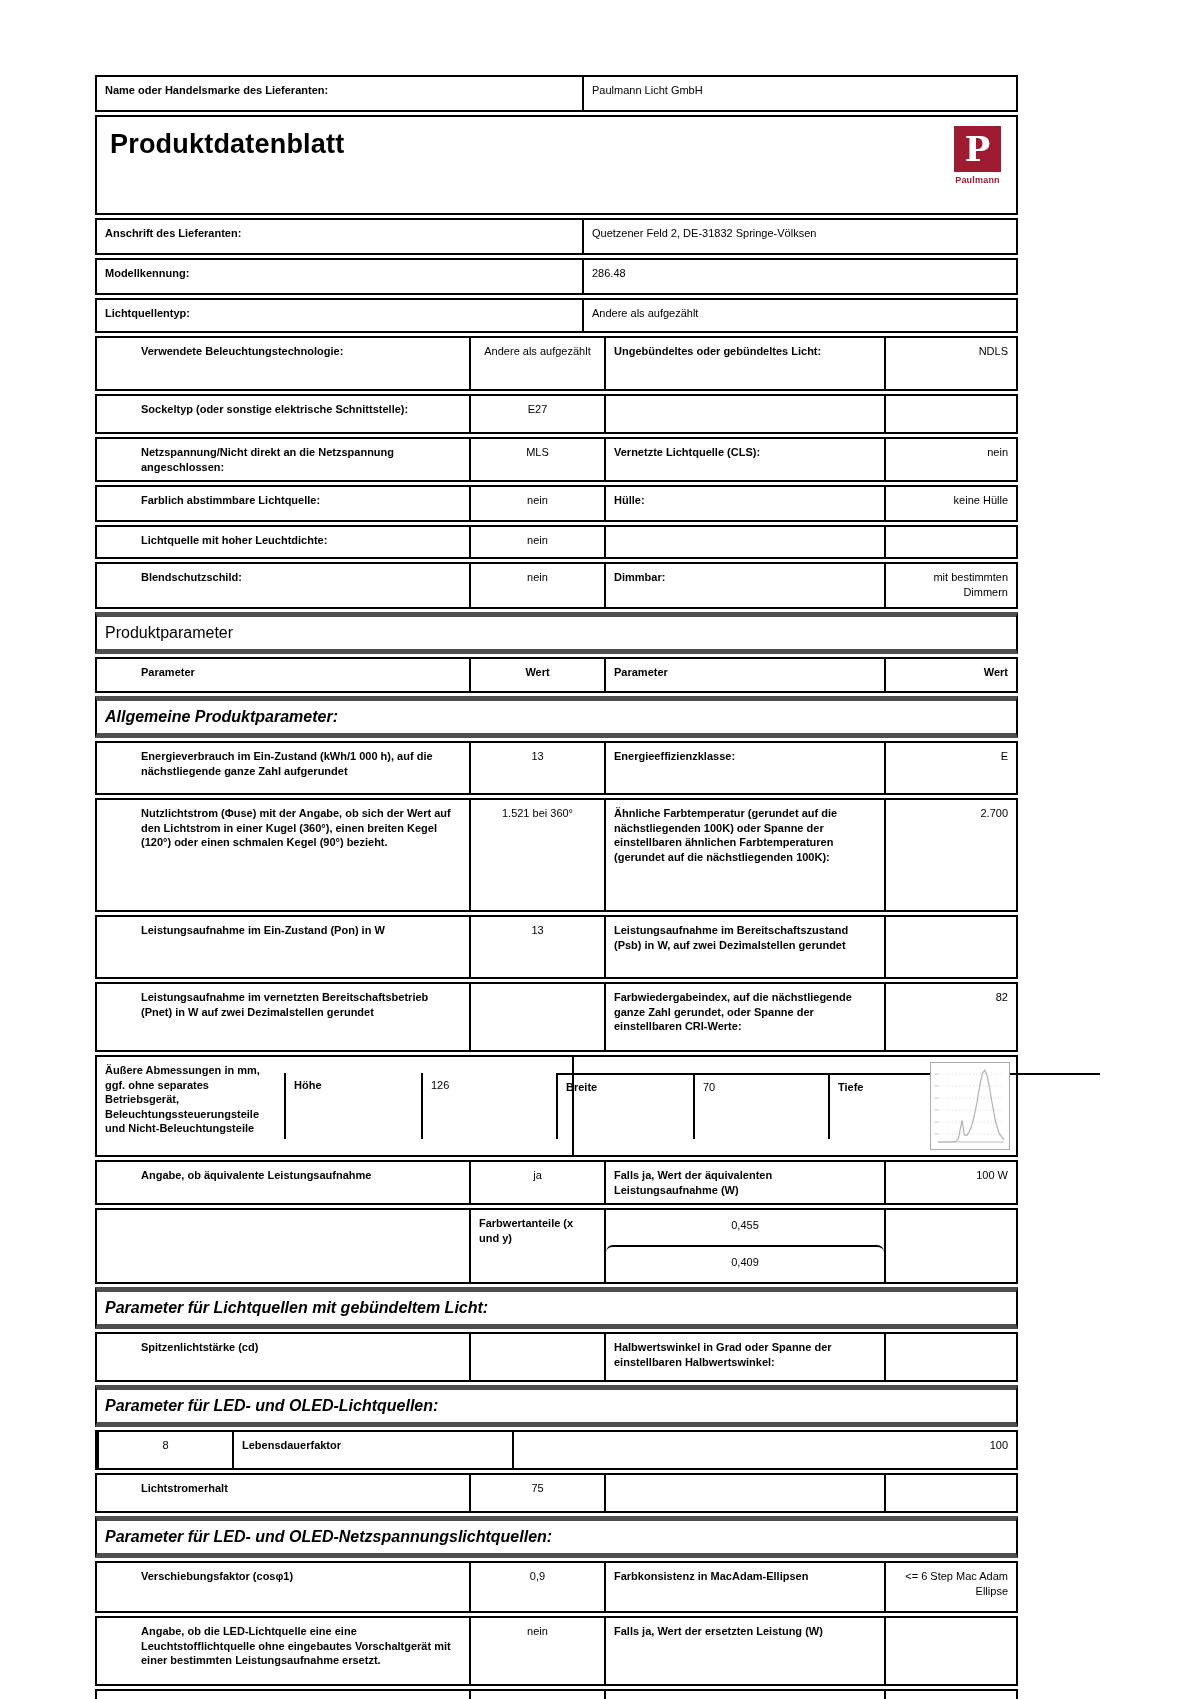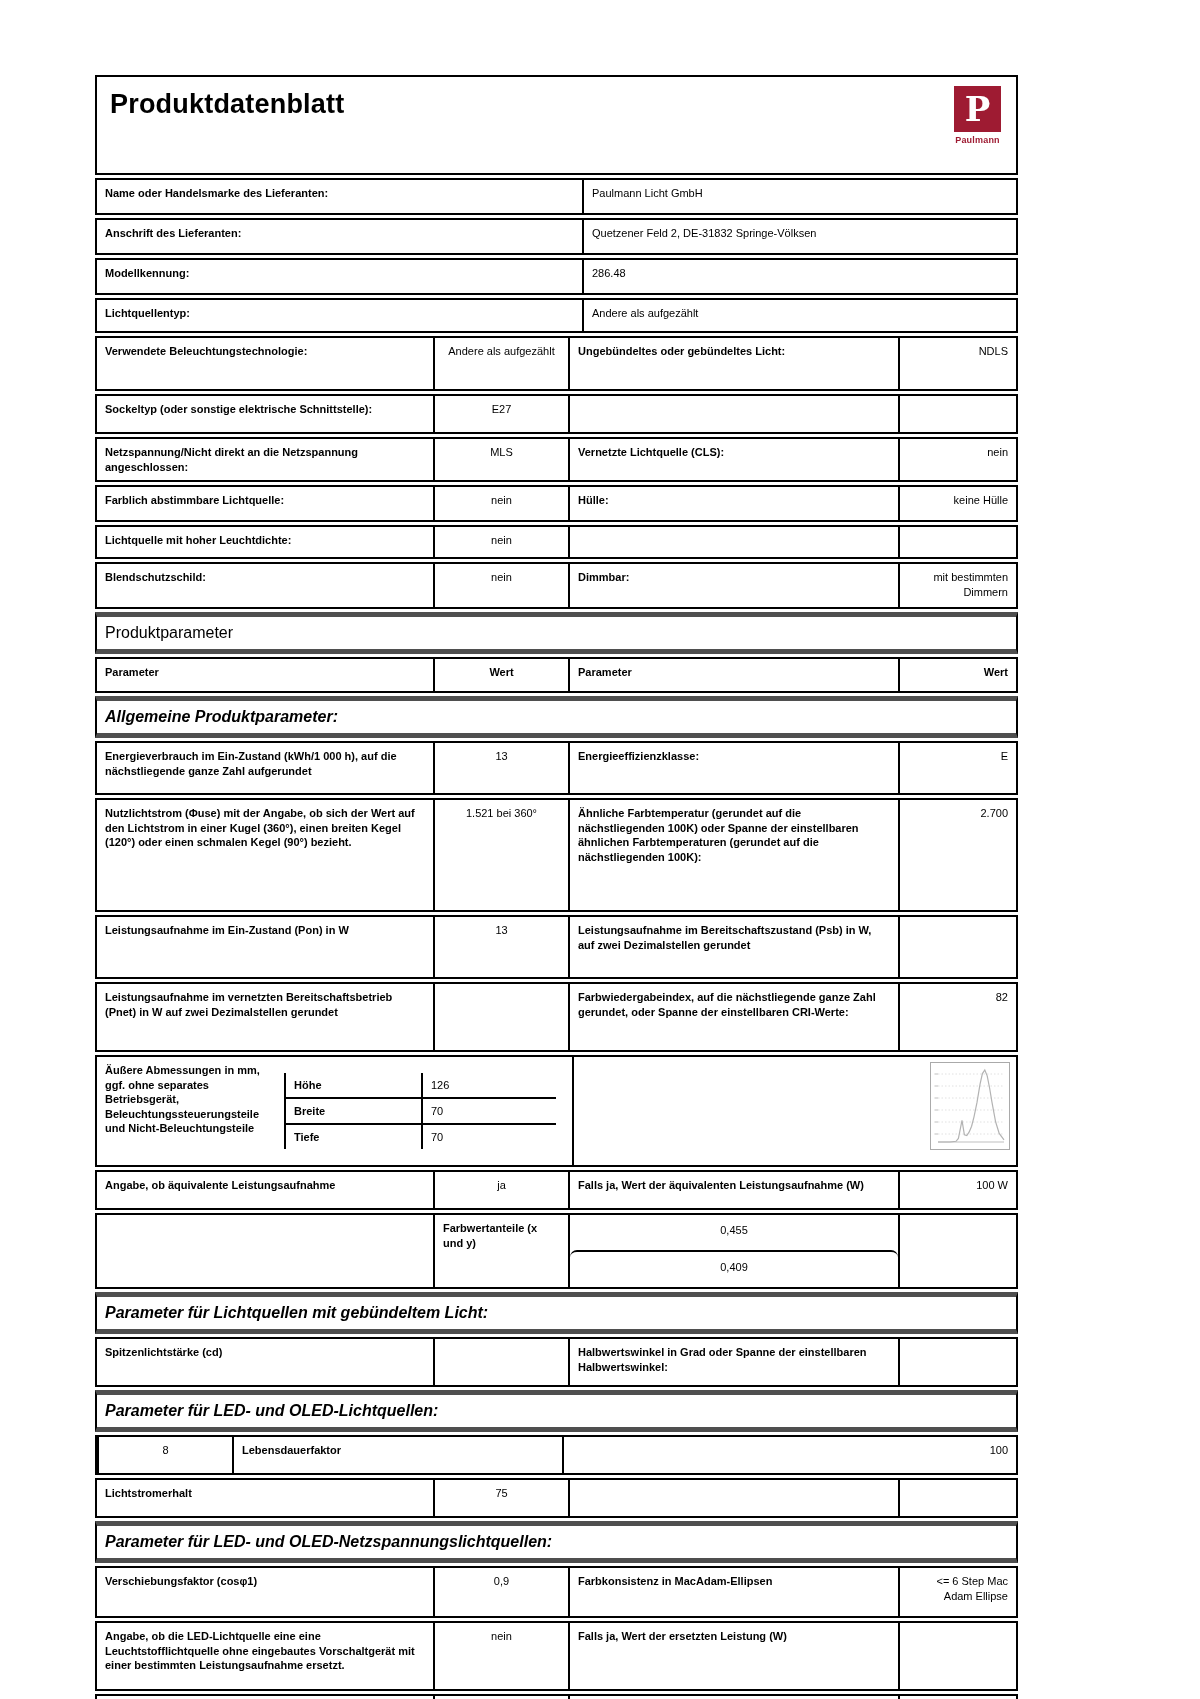--- a/index.html
+++ b/index.html
@@ -10,58 +10,58 @@
   .pagetitle{font-size:27px;font-weight:bold;padding:12px 0 0 13px;letter-spacing:0.2px;}
   .logo{position:absolute;top:9px;right:15px;width:47px;text-align:center;}
   .logo-square{width:47px;height:46px;background:#9E1B32;display:flex;align-items:center;justify-content:center;}
   .logo-letter{color:#fff;font-family:"DejaVu Serif", serif;font-weight:bold;font-size:34px;line-height:1;}
   .logo-word{margin-top:3px;font-size:9px;font-weight:bold;color:#9E1B32;letter-spacing:0.2px;}
   .row{display:flex;align-items:stretch;}
   .cell{box-sizing:border-box;padding:6px 8px;font-size:11px;line-height:1.32;}
   .b{font-weight:bold;}
   .w485{width:485px;}
   .vfree{flex:1;border-left:2px solid #000;}
-  .c1{width:336px;}
+  .c1{width:336px;margin-left:36px;}
   .c2{width:135px;border-left:2px solid #000;text-align:center;}
-  .c3{width:330px;border-left:2px solid #000;}
+  .c3{width:280px;border-left:2px solid #000;}
   .c4{flex:1;border-left:2px solid #000;text-align:right;}
   .tl{text-align:left;}
   .section{box-sizing:border-box;border-left:2px solid #000;border-right:2px solid #000;border-top:5px solid #4f4f4f;border-bottom:5px solid #4f4f4f;margin-bottom:3px;padding:7px 8px;font-size:16px;background:#fff;}
   .section.it{font-style:italic;font-weight:bold;}
   
   .dimlabel{width:171px;}
-  .dimsub{width:272px;display:flex;flex-direction:column;padding:16px;}
+  .dimsub{width:272px;display:flex;flex-direction:row;padding:16px;}
   .dimrow{display:flex;flex:1;}
   .dimrow + .dimrow{border-top:2px solid #000;}
   .dimname{box-sizing:border-box;width:137px;border-left:2px solid #000;padding:6px 8px;font-size:11px;font-weight:bold;}
   .dimval{box-sizing:border-box;width:135px;border-left:2px solid #000;padding:6px 8px;font-size:11px;}
   .chartcell{flex:1;border-left:2px solid #000;display:flex;justify-content:flex-end;align-items:flex-start;padding:5px 6px;}
   
   .stack{display:flex;flex-direction:column;padding:0;}
   .stack-half{box-sizing:border-box;flex:1;text-align:center;padding:8px 0;font-size:11px;}
   .stack-half + .stack-half{border-top:2px solid #000;border-radius:7px;}
 </style>
 </head>
 <body>
 
 <div class="page">
 
+  <div class="box row" style="min-height:37px">
+    <div class="cell b w485">Name oder Handelsmarke des Lieferanten:</div>
+    <div class="cell vfree">Paulmann Licht GmbH</div>
+  </div>
+
   <div class="box titlebox">
     <div class="pagetitle">Produktdatenblatt</div>
     <div class="logo">
       <div class="logo-square">
         <span class="logo-letter">P</span>
       </div>
       <div class="logo-word">Paulmann</div>
     </div>
-  </div>
-
-  <div class="box row" style="min-height:37px">
-    <div class="cell b w485">Name oder Handelsmarke des Lieferanten:</div>
-    <div class="cell vfree">Paulmann Licht GmbH</div>
   </div>
   <div class="box row" style="min-height:37px">
     <div class="cell b w485">Anschrift des Lieferanten:</div>
     <div class="cell vfree">Quetzener Feld 2, DE-31832 Springe-Völksen</div>
   </div>
   <div class="box row" style="min-height:37px">
     <div class="cell b w485">Modellkennung:</div>
     <div class="cell vfree">286.48</div>
   </div>
   <div class="box row" style="min-height:35px">

